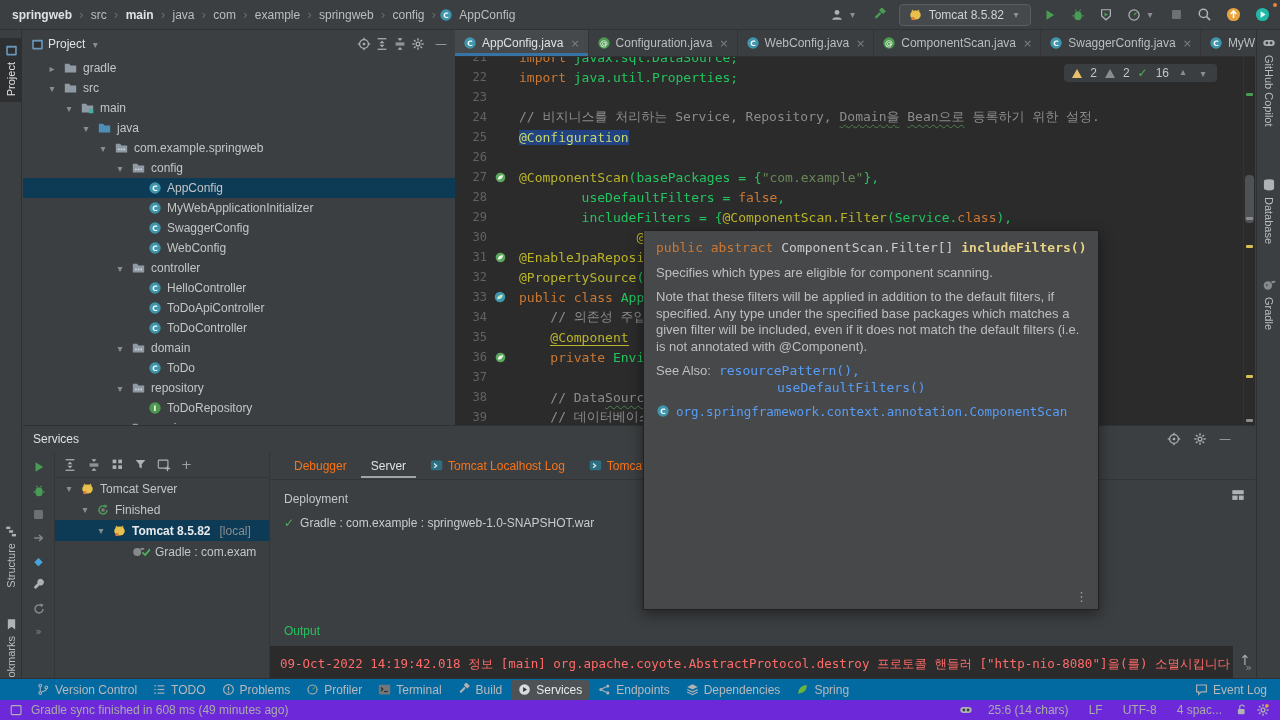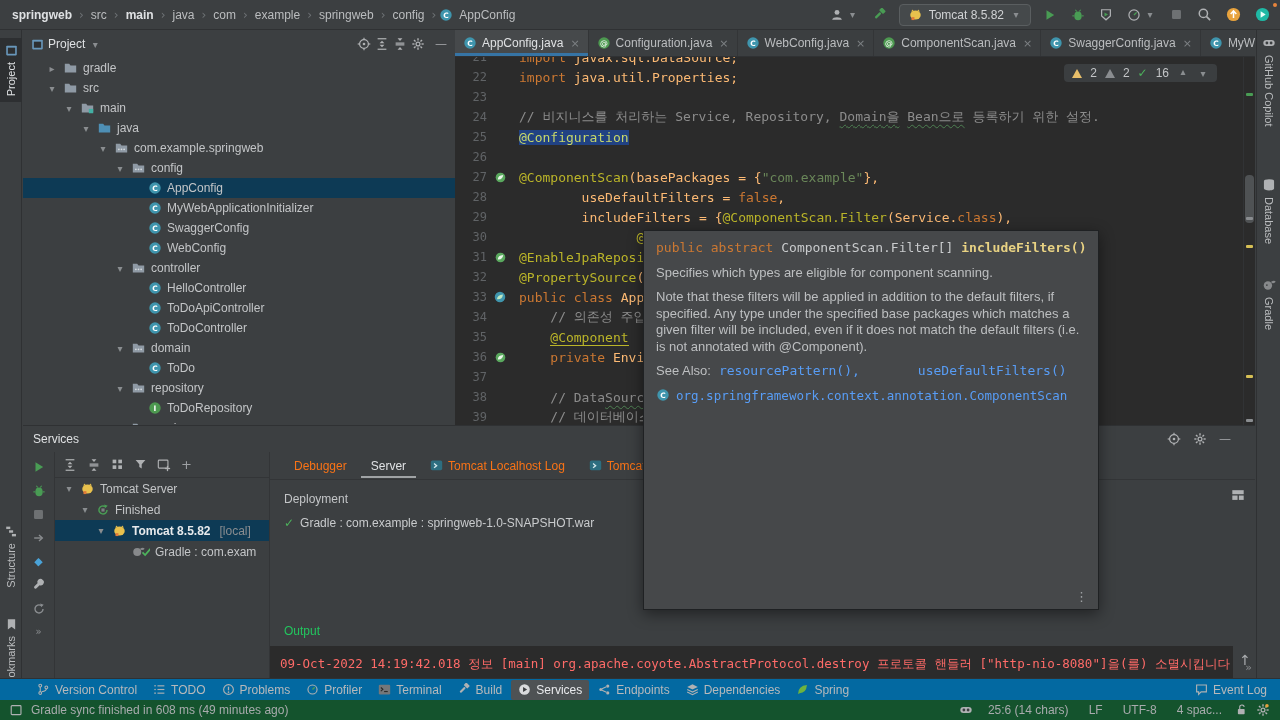--- a/index.html
+++ b/index.html
@@ -46,42 +46,42 @@
   #tabbar{height:27px;background:#3b3e40;display:flex;align-items:stretch;border-bottom:1px solid #2f3133}
   .etab{display:flex;align-items:center;gap:5px;padding:0 8px;color:#bbbdbf;border-right:1px solid #333537;position:relative}
   .etab .close{color:#7d8184;font-size:11px;margin-left:2px}
   .etab.active{background:#46494b;color:#dfe1e3;box-shadow:inset 0 -3px 0 #3674a5}
   #code-wrap{position:relative;height:368px;overflow:hidden}
   #code-rows{position:relative;top:-10px;font-family:"DejaVu Sans Mono",monospace;font-size:13px}
   .crow{height:20px;display:flex;align-items:center}
   .ln{width:32px;text-align:right;color:#606366;font-size:12px;flex:0 0 auto}
   .gut{width:26px;display:flex;justify-content:center;flex:0 0 auto}
   .ctext{white-space:pre;margin-left:6px}
-  .tk-kw{color:#cc7832}.tk-pl{color:#fdba74}.tk-com{color:#8c8c8c}.tk-str{color:#6a8759}.tk-ann{color:#bbb529}
+  .tk-kw{color:#cc7832}.tk-pl{color:#22c55e}.tk-com{color:#8c8c8c}.tk-str{color:#6a8759}.tk-ann{color:#bbb529}
   .tk-selhl{background:#214283;color:#c7d76a}
   .tk-wavy{text-decoration:underline wavy #4e8052;text-underline-offset:3px;text-decoration-thickness:1px}
   .tk-ul{border-bottom:1px solid #bbb529}
   #inspections{position:absolute;right:38px;top:34px;display:flex;align-items:center;gap:8px;background:#3b3e40;
                border-radius:4px;padding:2px 8px;color:#c3c5c7;z-index:5}
   .warn-tri{width:0;height:0;border-left:5px solid transparent;border-right:5px solid transparent;border-bottom:9px solid #e8bf6a;display:inline-block}
   .warn-tri.gray{border-bottom-color:#8a8d90}
   #stripe{position:absolute;right:0;top:27px;width:12px;height:368px;background:#2b2b2b;border-left:1px solid #313335}
   .mark{position:absolute;left:2px;width:7px;height:3px;border-radius:1px}
   #sthumb{position:absolute;left:1px;width:9px;border-radius:4px;background:#595d5f;opacity:.8}
 
   
   #popup{position:absolute;left:643px;top:230px;width:456px;height:380px;background:#46484a;
          border:1px solid #1f2123;box-shadow:0 4px 14px rgba(0,0,0,.45);z-index:60;padding:9px 12px;color:#bdbfc1;
          font-size:13px;line-height:16.5px}
   #popup .sig{font-family:"DejaVu Sans Mono",monospace;font-size:13px;margin-bottom:8px;white-space:nowrap}
   .sig-kw{color:#cc7832}.sig-type{color:#c9cbcd}.sig-name{color:#e8d283;font-weight:bold}
   #popup p{margin-bottom:8px}
   .plink{color:#589df6}
   .see-row{display:flex;gap:8px}
-  .see-links{display:flex;flex-direction:row}
+  .see-links{display:flex;flex-direction:column}
   .ref-row{display:flex;align-items:flex-start;gap:6px;margin-top:8px}
   .ref-row .plink{font-family:"DejaVu Sans Mono",monospace;font-size:12.5px}
   #popup-more{position:absolute;right:10px;bottom:4px;color:#9da0a3;font-family:"DejaVu Sans",sans-serif}
 
   
   #services{position:absolute;left:23px;top:425px;width:1232px;height:253px;background:#3c3f41;border-top:1px solid #2f3133}
   #svc-title{height:26px;display:flex;align-items:center;padding:0 10px;color:#dfe1e3}
   #svc-title .spacer{flex:1}
   #svc-title .hicons{display:flex;align-items:center;gap:12px;margin-right:14px}
   #svc-vtools{position:absolute;left:0;top:26px;width:32px;bottom:0;border-right:1px solid #333537;
@@ -105,21 +105,21 @@
   
   #rightstrip{position:absolute;left:1256px;top:30px;width:24px;height:648px;background:#3c3f41;border-left:1px solid #2f3133}
   .rtab{position:absolute;left:0;width:24px;display:flex;flex-direction:column;align-items:center;gap:5px;font-size:11px;color:#bbbdbf}
 
   
   #toolbar-bottom{position:absolute;left:0;top:678px;width:1280px;height:22px;background:#0369a1;
                   border-top:1px solid #2f3133;display:flex;align-items:center;padding:0 6px;gap:2px;z-index:70}
   .bitem{display:flex;align-items:center;gap:5px;padding:2px 7px;color:#b7b9bb;border-radius:2px;height:20px}
   .bitem.active{background:#4e5254;color:#e8eaec}
   #toolbar-bottom .spacer{flex:1}
-  #statusbar{position:absolute;left:0;top:700px;width:1280px;height:20px;background:#14532d;display:flex;
+  #statusbar{position:absolute;left:0;top:700px;width:1280px;height:20px;background:#6d28d9;display:flex;
              align-items:center;padding:0 10px;gap:8px;color:#a8abad;z-index:70}
   #statusbar .spacer{flex:1}
   .st-item{padding:0 6px}
 </style>
 </head>
 <body>
 
 <div id="app">
 
   <div id="topbar">

